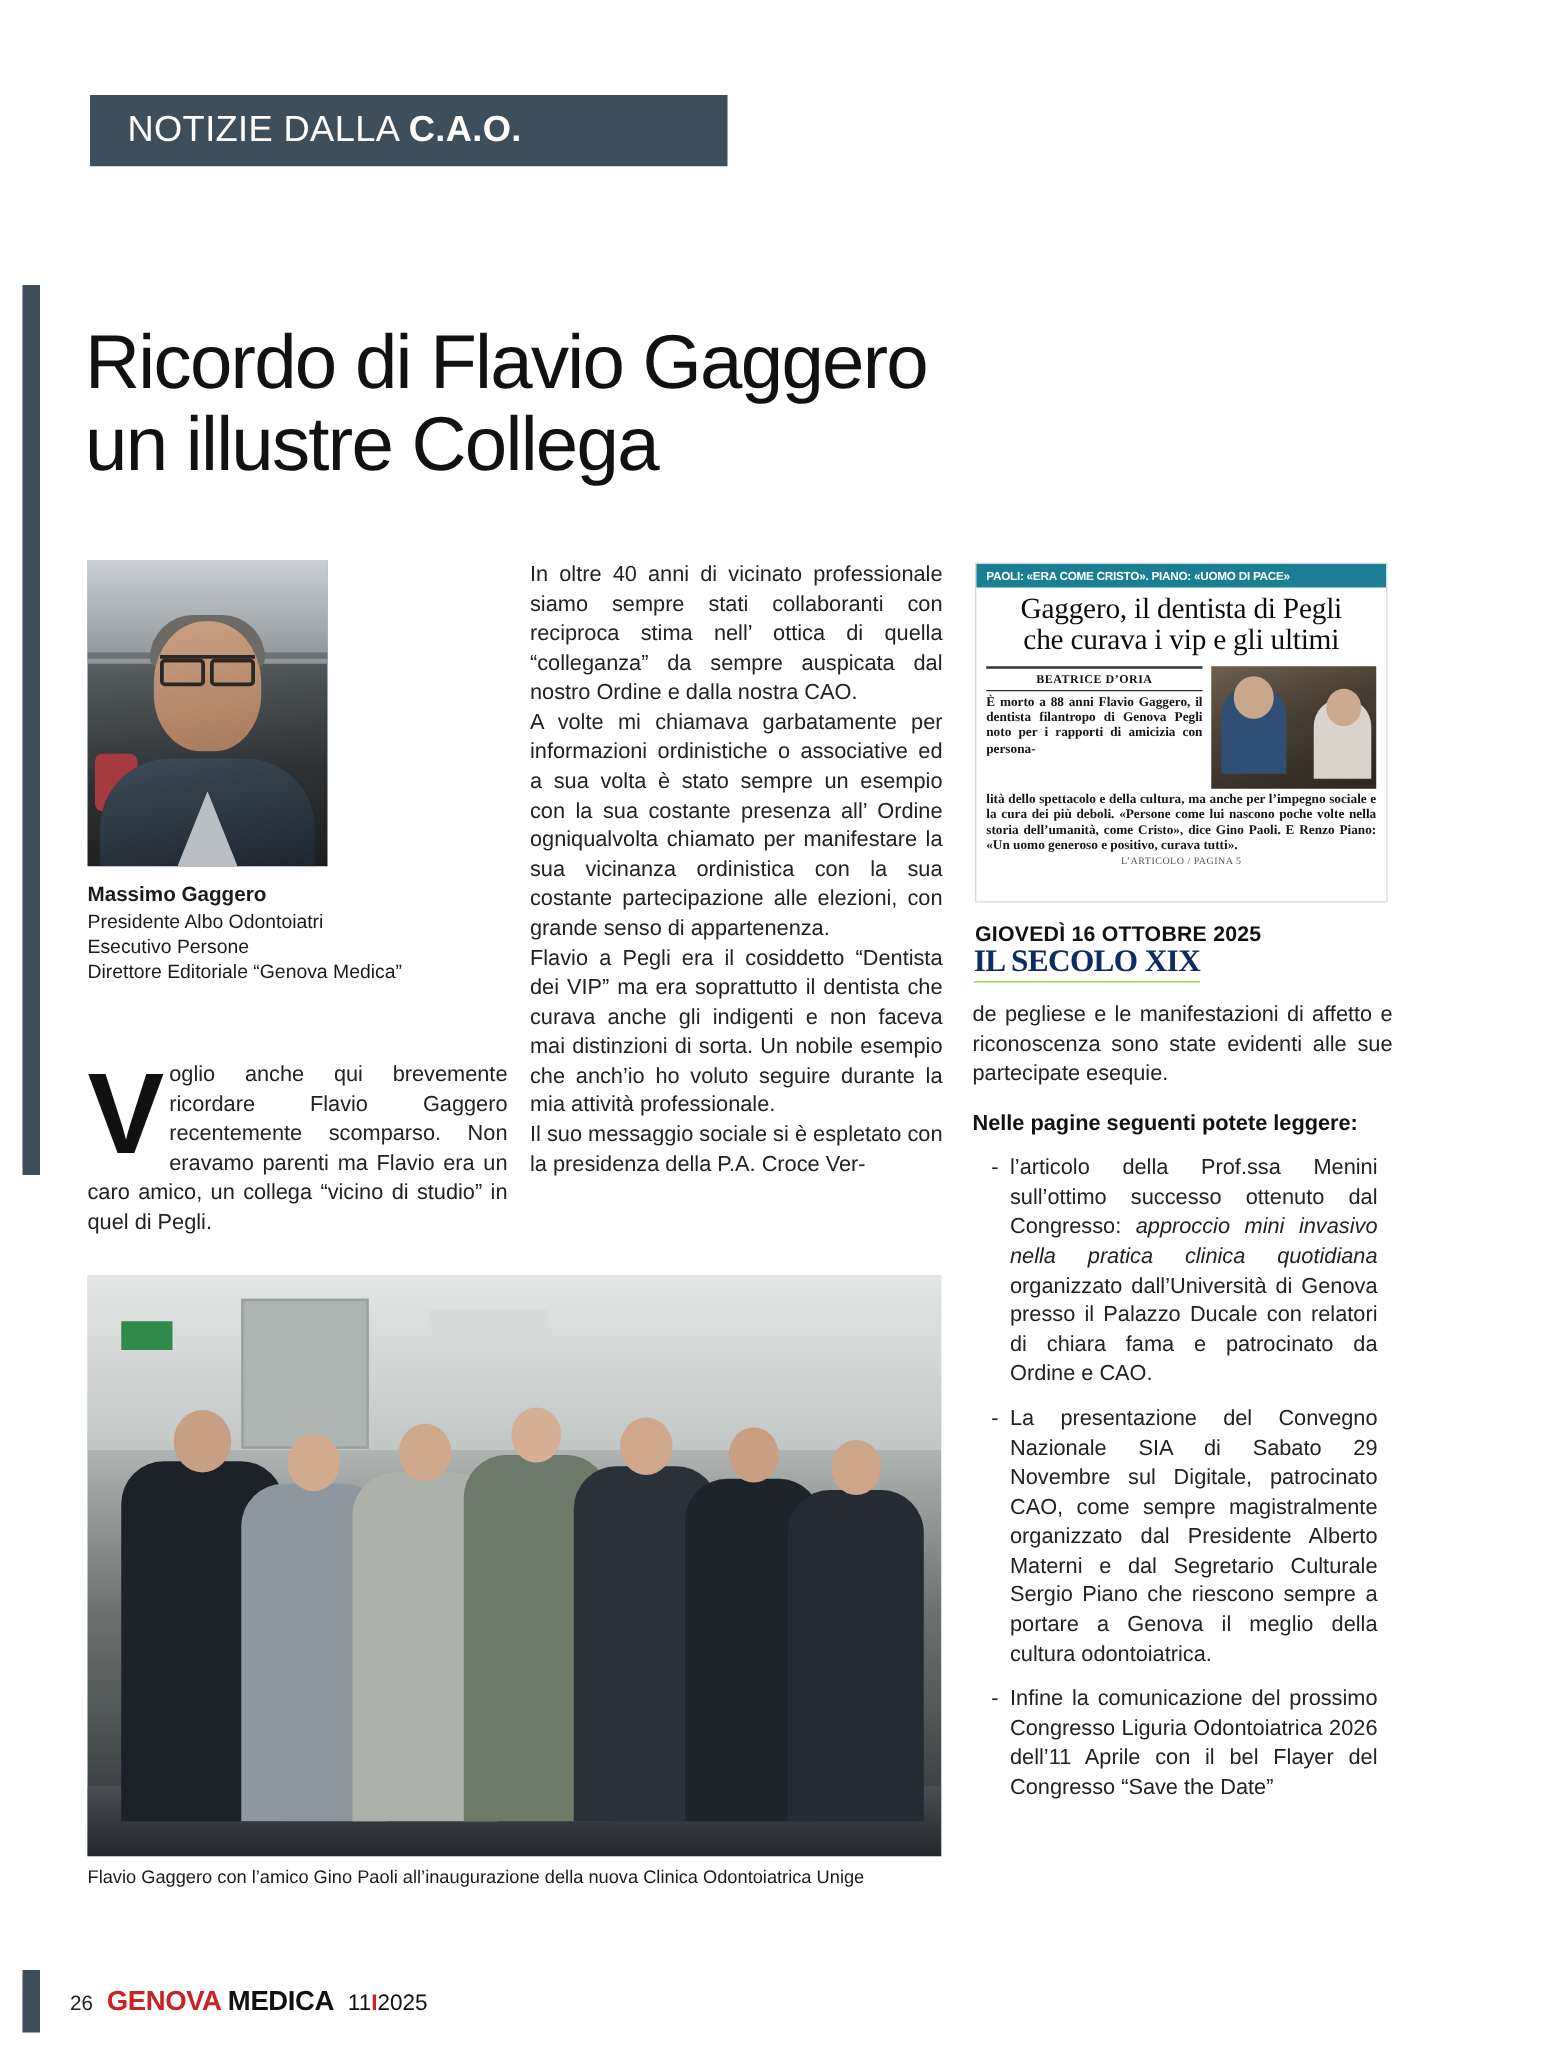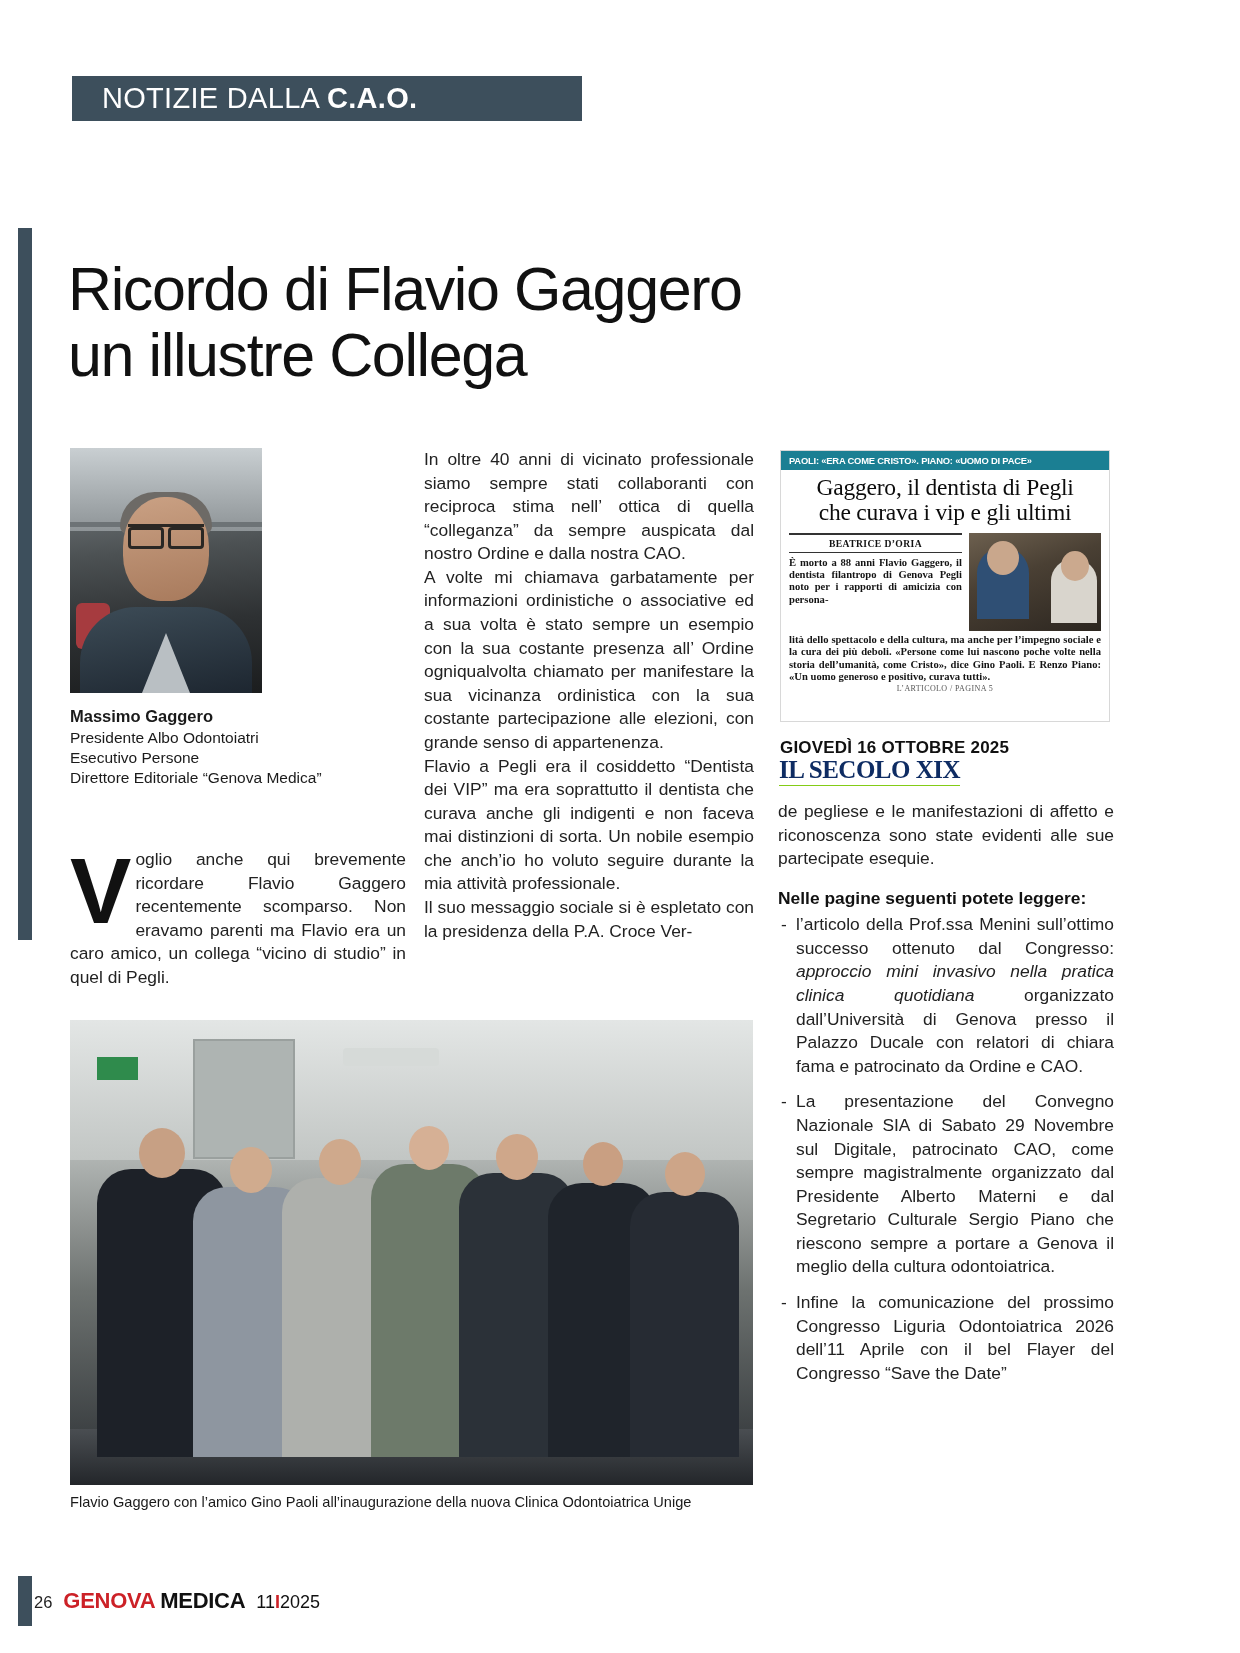--- a/index.html
+++ b/index.html
@@ -16,21 +16,21 @@
   
   .left-rule {
     position:absolute; left:18px; top:228px;
     width:14px; height:712px;
     background:#3d4f5c;
   }
 
   
   .banner {
     position:absolute; left:72px; top:76px;
-    width:510px; height:45px;
+    width:510px; height:57px;
     background:#3d4f5c;
     display:flex; align-items:center;
     padding-left:30px;
   }
   .banner-text {
     color:#ffffff; font-size:29px; letter-spacing:.3px;
     font-weight:400; white-space:nowrap;
   }
   .banner-text b { font-weight:700; }
 
@@ -174,21 +174,21 @@
     font-family:"Liberation Serif", serif;
     font-size:25px; font-weight:700; letter-spacing:-.5px;
     color:#0e2c63;
     border-bottom:1px solid #84cc16; padding-bottom:1px;
   }
 
   .colc-text { position:absolute; left:778px; top:800px; width:336px; }
 
   .lead-in { font-weight:700; font-size:17.4px; margin:16px 0 3px; color:#111; }
 
-  ul.bullets { list-style:none; margin:0; padding:0; }
+  ul.bullets { list-style:none; margin:12px; padding:0; }
   ul.bullets li {
     position:relative; padding-left:18px; margin-bottom:12px;
     font-size:17.4px; line-height:1.355; text-align:justify; color:#222;
   }
   ul.bullets li:before {
     content:"-"; position:absolute; left:3px; top:0; color:#222;
   }
   .it { font-style:italic; }
 
   
@@ -221,21 +221,21 @@
     position:absolute; left:70px; top:1494px; width:700px;
     font-size:14.6px; color:#1a1a1a;
   }
 
   
   .footer-rule { position:absolute; left:18px; top:1576px; width:14px; height:50px; background:#3d4f5c; }
   .footer {
     position:absolute; left:34px; top:1588px;
     display:flex; align-items:baseline; gap:11px;
   }
-  .pg { font-size:16.5px; color:#222; }
+  .pg { font-size:16.5px; color:#222;margin-left:22px; }
   .mg { font-size:22px; font-weight:700; letter-spacing:-.3px; }
   .mg .g { color:#cc2127; }
   .mg .m { color:#111; }
   .iss { font-size:18px; color:#111; }
   .iss .bar { color:#cc2127; font-weight:700; }
 </style>
 </head>
 <body>
 
 <div class="left-rule"></div>

